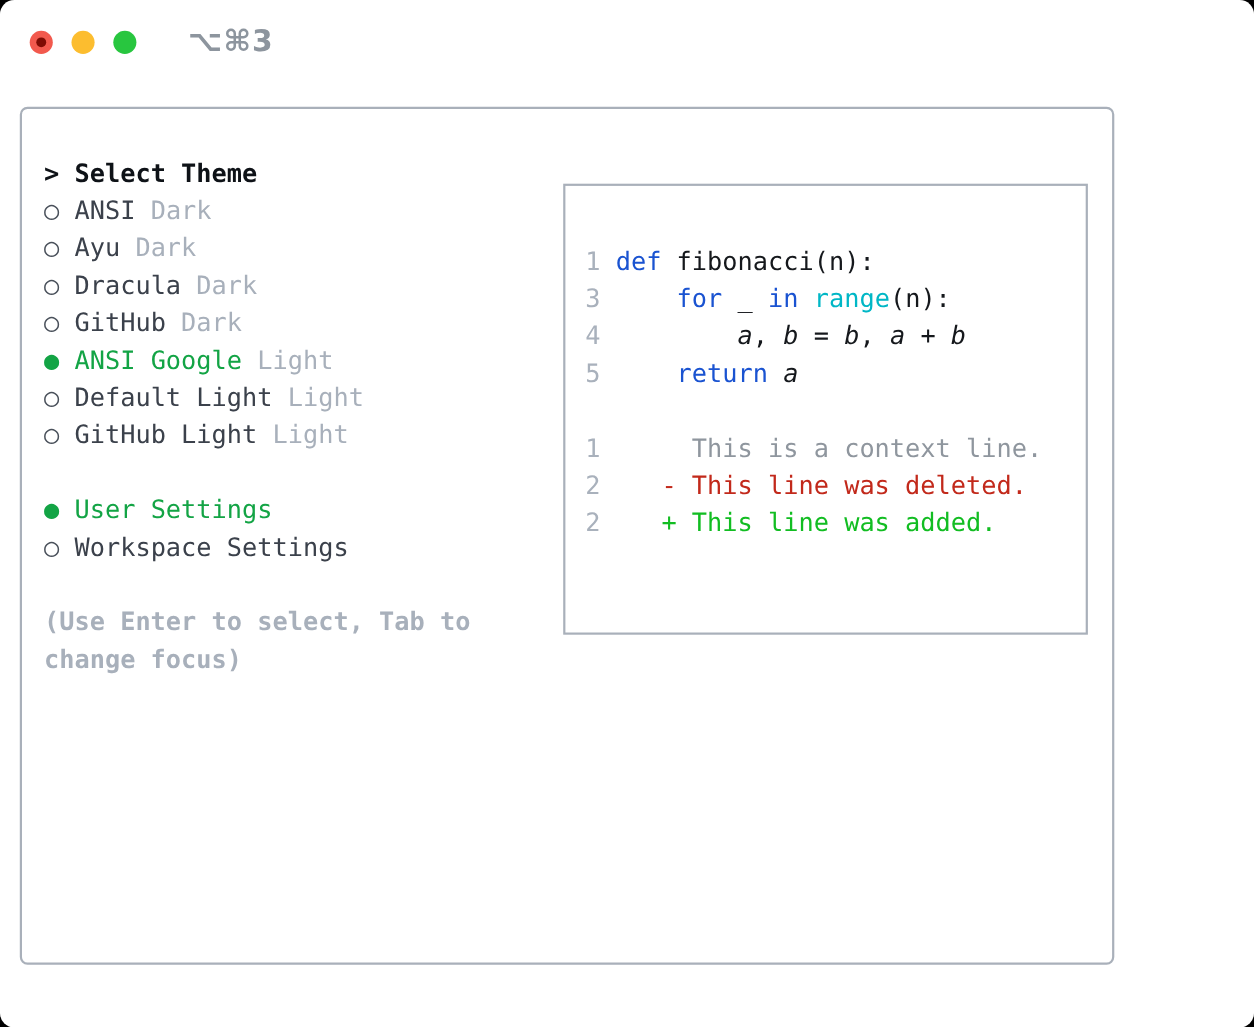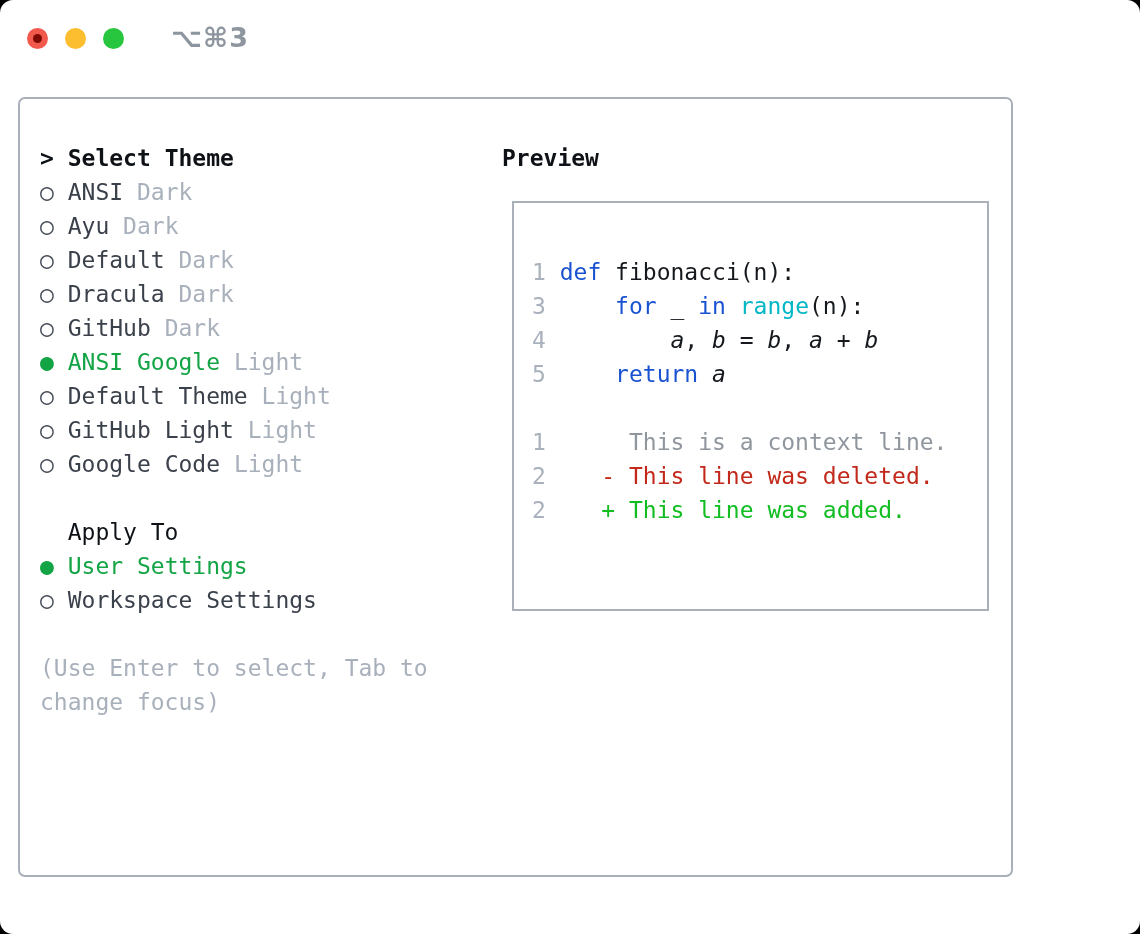--- a/index.html
+++ b/index.html
@@ -31,21 +31,21 @@
     border:2px solid var(--border);border-radius:7px;background:#fff;}
   .left-col{position:absolute;left:20px;top:42px;width:445px;}
   .row{white-space:pre;height:34px;}
   .hdr{font-weight:700;color:var(--ink);}
   .theme-name{color:var(--name);}
   .theme-variant{color:var(--muted);}
   .bullet{color:var(--bullet);}
   .selected .bullet,.selected .theme-name,.selected .opt-label{color:var(--green-ui);}
   .opt-label{color:var(--name);}
   .apply-hdr{color:var(--ink);}
-  .help{color:var(--muted);white-space:pre;}
+  .help{color:var(--muted);white-space:pre;font-weight:bold;}
   
   .right-col{position:absolute;left:482px;top:42px;}
   .preview-hdr{font-weight:700;color:var(--ink);white-space:pre;}
   .preview-box{margin-left:10px;margin-top:26px;width:477px;height:410px;
     border:2px solid var(--border);padding:52px 8px 4px 18px;background:#fff;}
   .code-line{white-space:pre;height:34px;color:var(--code);}
   .seg-ln{color:var(--ln);}
   .seg-pl{color:var(--code);}
   .seg-kw{color:var(--kw);}
   .seg-bi{color:var(--bi);}
@@ -70,46 +70,42 @@
   </div>
 
   <div class="panel">
 
     <div class="left-col">
       <div class="row hdr"><span>&gt; </span><span>Select Theme</span></div>
 
       <div id="theme-list">
           <div class="row"><span class="bullet">○ </span><span class="theme-name">ANSI </span><span class="theme-variant">Dark</span></div>
           <div class="row"><span class="bullet">○ </span><span class="theme-name">Ayu </span><span class="theme-variant">Dark</span></div>
-          <div class="row"><span class="bullet">○ </span><span class="theme-name">Default </span><span class="theme-variant">Dark</span></div>
           <div class="row"><span class="bullet">○ </span><span class="theme-name">Dracula </span><span class="theme-variant">Dark</span></div>
           <div class="row"><span class="bullet">○ </span><span class="theme-name">GitHub </span><span class="theme-variant">Dark</span></div>
           <div class="row selected"><span class="bullet">● </span><span class="theme-name">ANSI Google </span><span class="theme-variant">Light</span></div>
-          <div class="row"><span class="bullet">○ </span><span class="theme-name">Default Theme </span><span class="theme-variant">Light</span></div>
+          <div class="row"><span class="bullet">○ </span><span class="theme-name">Default Light </span><span class="theme-variant">Light</span></div>
           <div class="row"><span class="bullet">○ </span><span class="theme-name">GitHub Light </span><span class="theme-variant">Light</span></div>
-          <div class="row"><span class="bullet">○ </span><span class="theme-name">Google Code </span><span class="theme-variant">Light</span></div>
         </div>
 
       <div class="row"></div>
 
-      <div class="row apply-hdr">  Apply To</div>
 
       <div id="apply-list">
           <div class="row selected"><span class="bullet">● </span><span class="opt-label">User Settings</span></div>
           <div class="row"><span class="bullet">○ </span><span class="opt-label">Workspace Settings</span></div>
         </div>
 
       <div class="row"></div>
 
       <div class="row help">(Use Enter to select, Tab to</div>
       <div class="row help">change focus)</div>
     </div>
 
     <div class="right-col">
-      <div class="row preview-hdr">Preview</div>
       <div class="preview-box" id="preview-box">
           <div class="code-line"><span class="seg-ln">1</span><span class="seg-pl"> </span><span class="seg-kw">def</span><span class="seg-pl"> fibonacci(n):</span></div>
           <div class="code-line"><span class="seg-ln">3</span><span class="seg-pl">     </span><span class="seg-kw">for</span><span class="seg-pl"> _ </span><span class="seg-kw">in</span><span class="seg-pl"> </span><span class="seg-bi">range</span><span class="seg-pl">(n):</span></div>
           <div class="code-line"><span class="seg-ln">4</span><span class="seg-pl">         </span><span class="seg-var">a</span><span class="seg-pl">, </span><span class="seg-var">b</span><span class="seg-pl"> = </span><span class="seg-var">b</span><span class="seg-pl">, </span><span class="seg-var">a</span><span class="seg-pl"> + </span><span class="seg-var">b</span></div>
           <div class="code-line"><span class="seg-ln">5</span><span class="seg-pl">     </span><span class="seg-kw">return</span><span class="seg-pl"> </span><span class="seg-var">a</span></div>
           <div class="code-line"></div>
           <div class="code-line"><span class="seg-ln">1</span><span class="seg-ctx">      This is a context line.</span></div>
           <div class="code-line"><span class="seg-ln">2</span><span class="seg-pl">    </span><span class="seg-del">- This line was deleted.</span></div>
           <div class="code-line"><span class="seg-ln">2</span><span class="seg-pl">    </span><span class="seg-add">+ This line was added.</span></div>
         </div>

